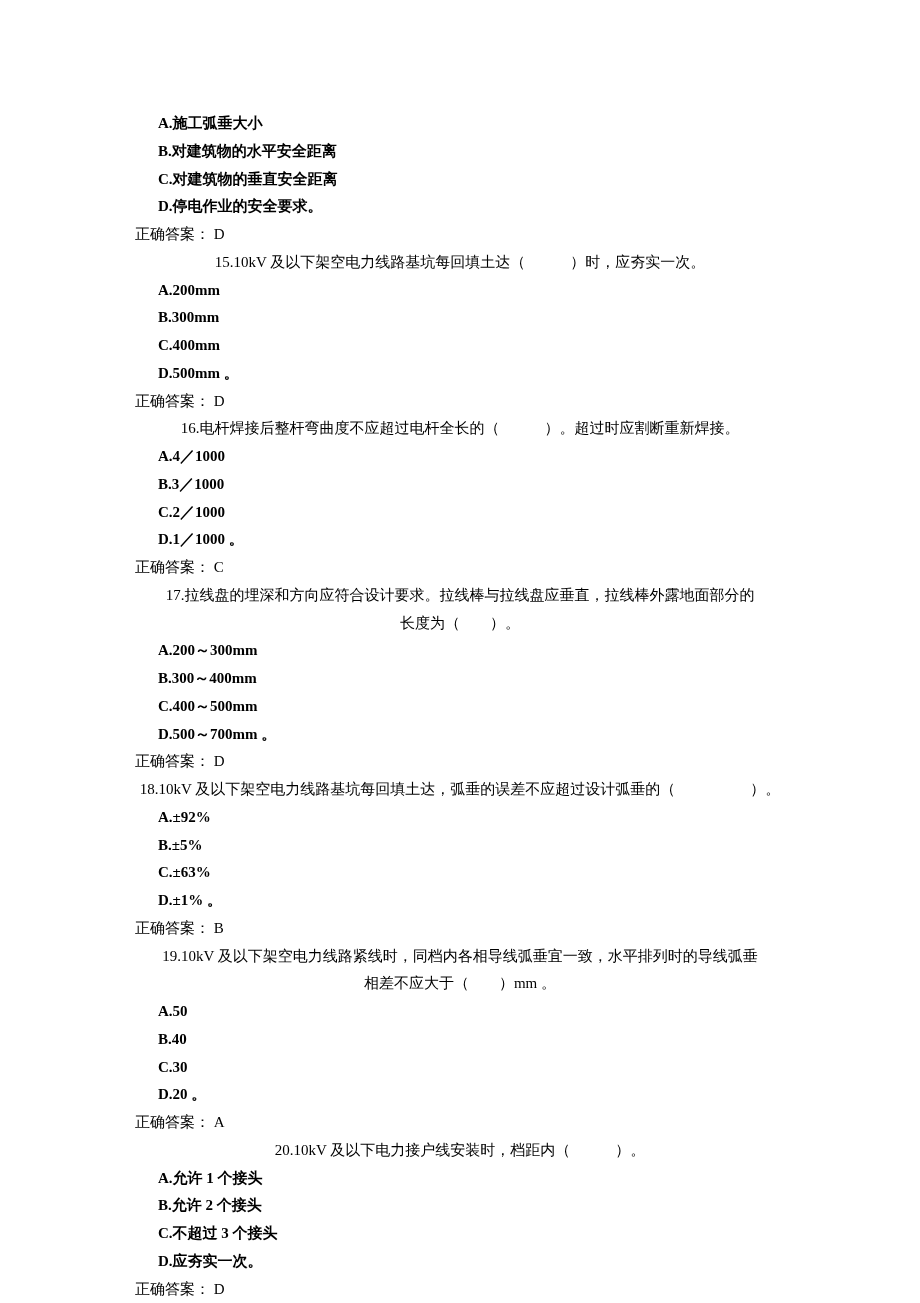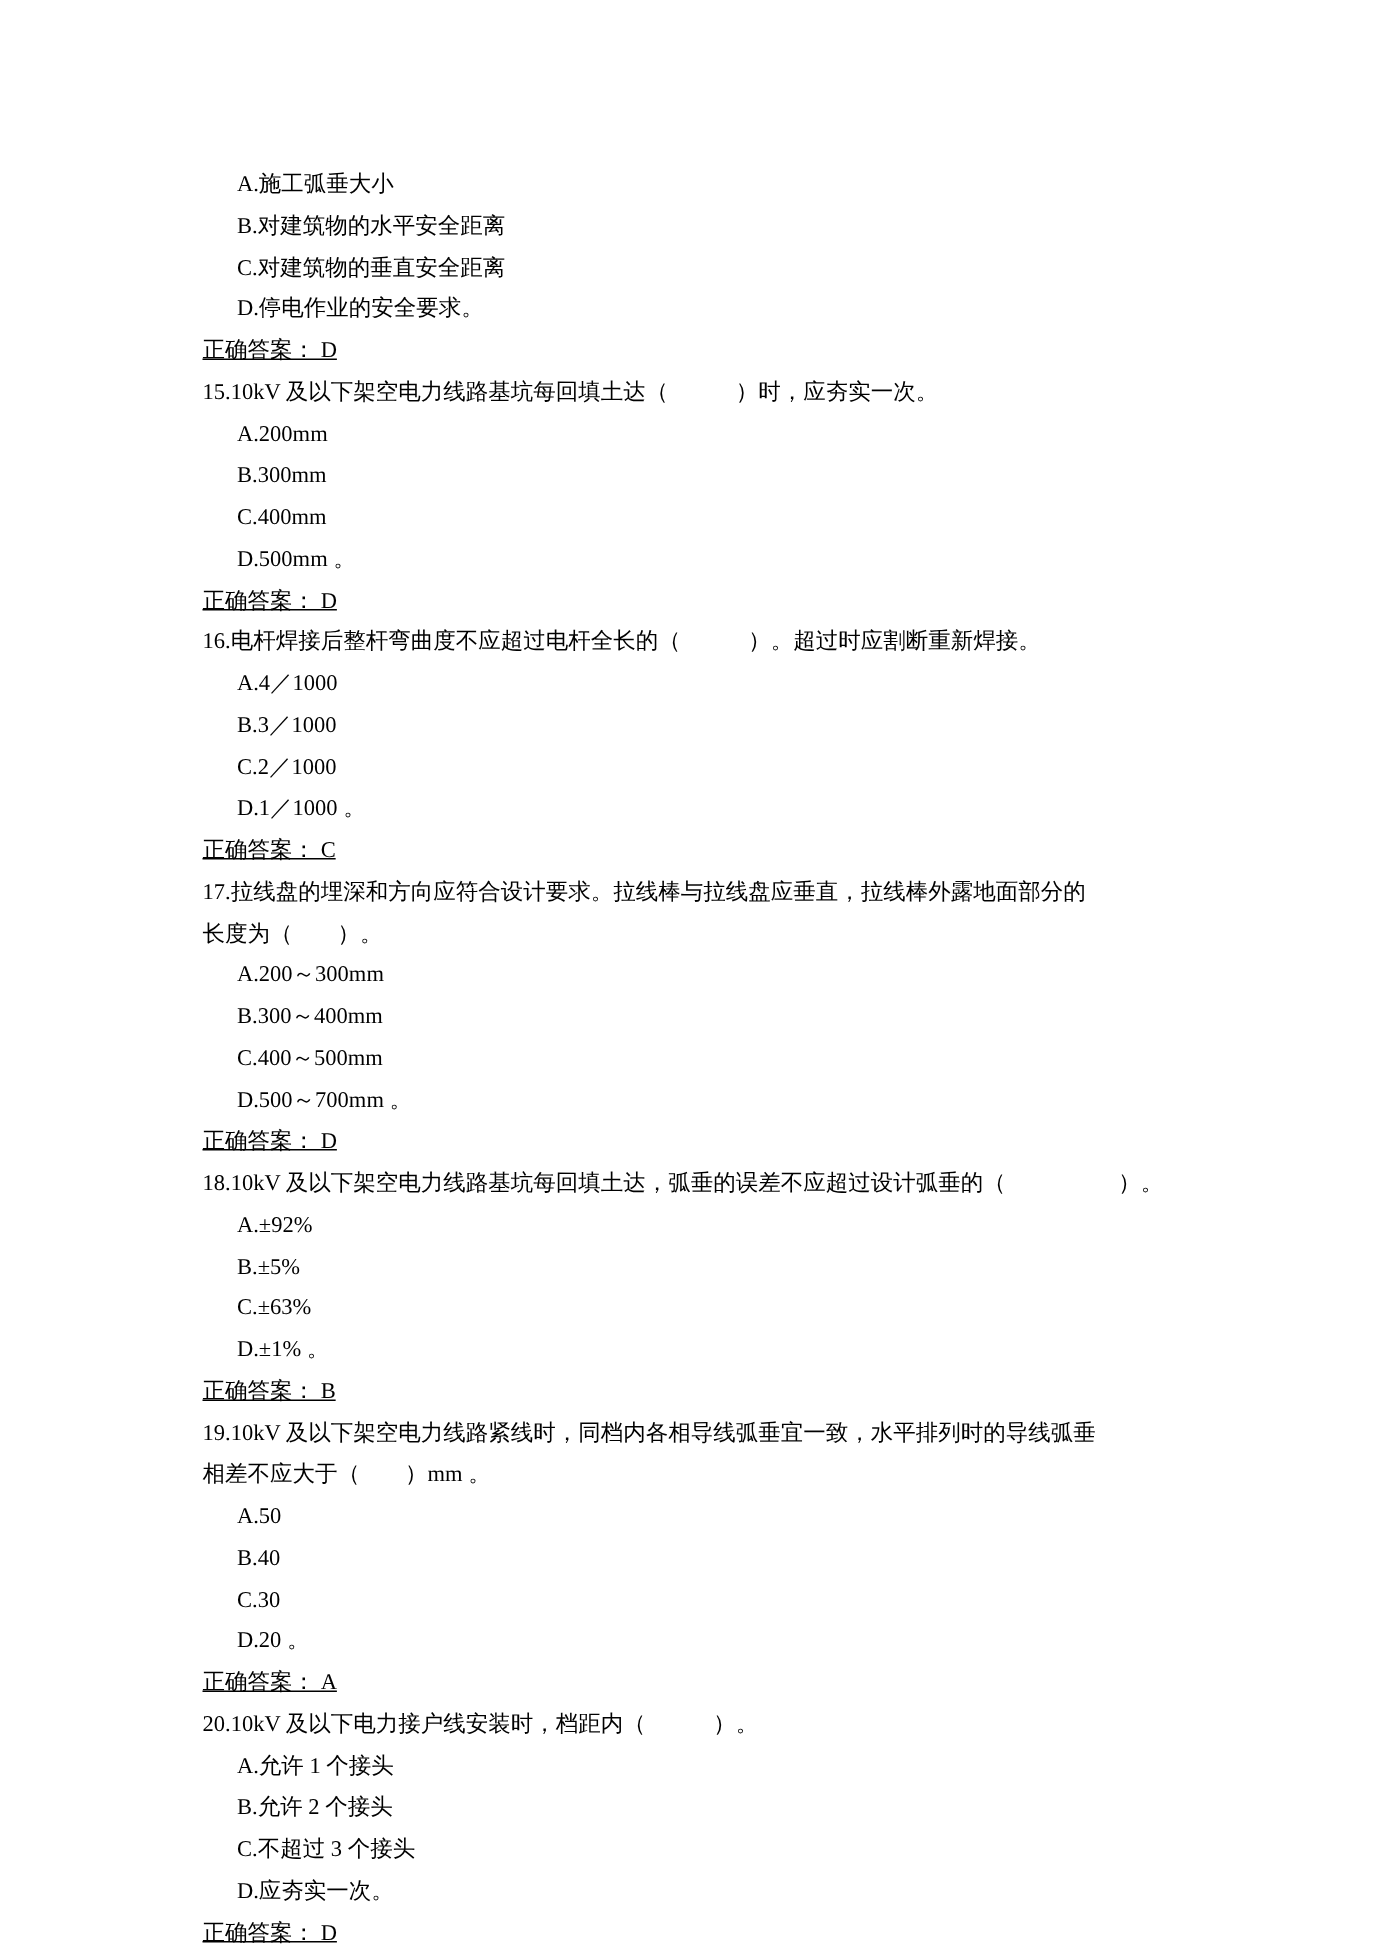--- a/index.html
+++ b/index.html
@@ -11,27 +11,28 @@
       background: #ffffff;
       font-family: "SimSun", "宋体", serif;
       font-size: 15px;
       color: #000000;
       line-height: 1.85;
       padding: 110px 135px 60px 135px;
       width: 920px;
     }
     .opt {
       padding-left: 23px;
+      font-weight: bold;
     }
     .ans {
       padding-left: 0;
-      text-decoration: underline;
     }
     .q {
       padding-left: 0;
+      text-align: center;
     }
   </style>
 </head>
 <body>
 
 <div class="opt">A.施工弧垂大小</div>
 <div class="opt">B.对建筑物的水平安全距离</div>
 <div class="opt">C.对建筑物的垂直安全距离</div>
 <div class="opt">D.停电作业的安全要求。</div>
 <div class="ans">正确答案： D</div>

